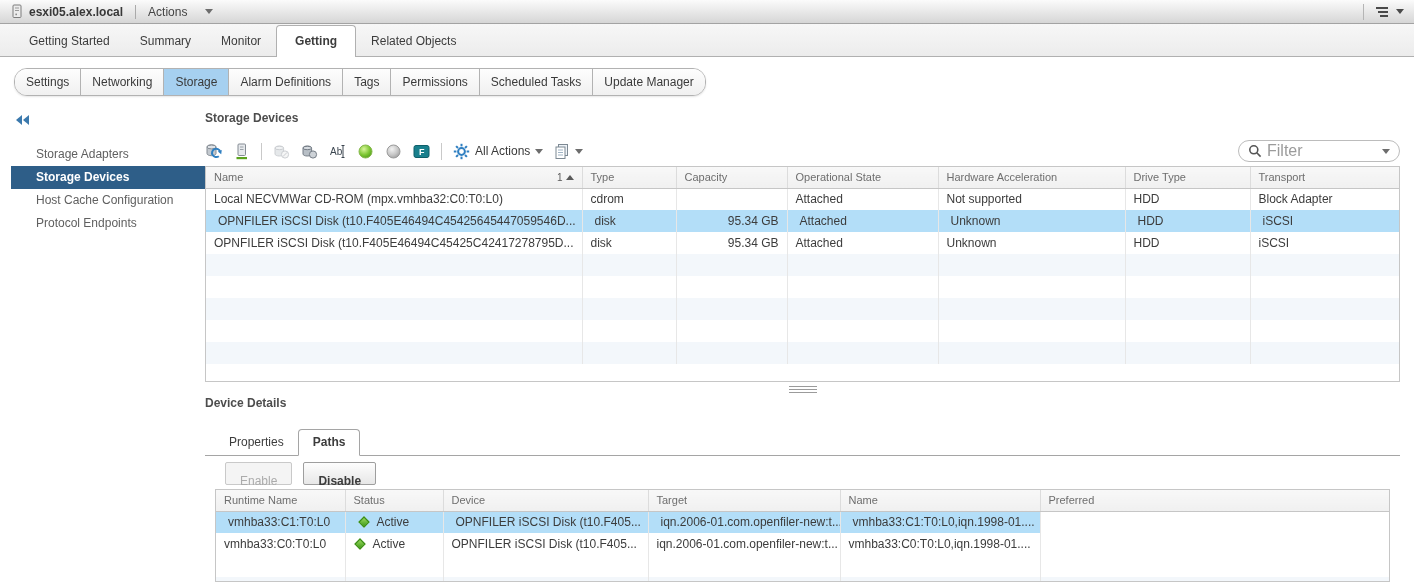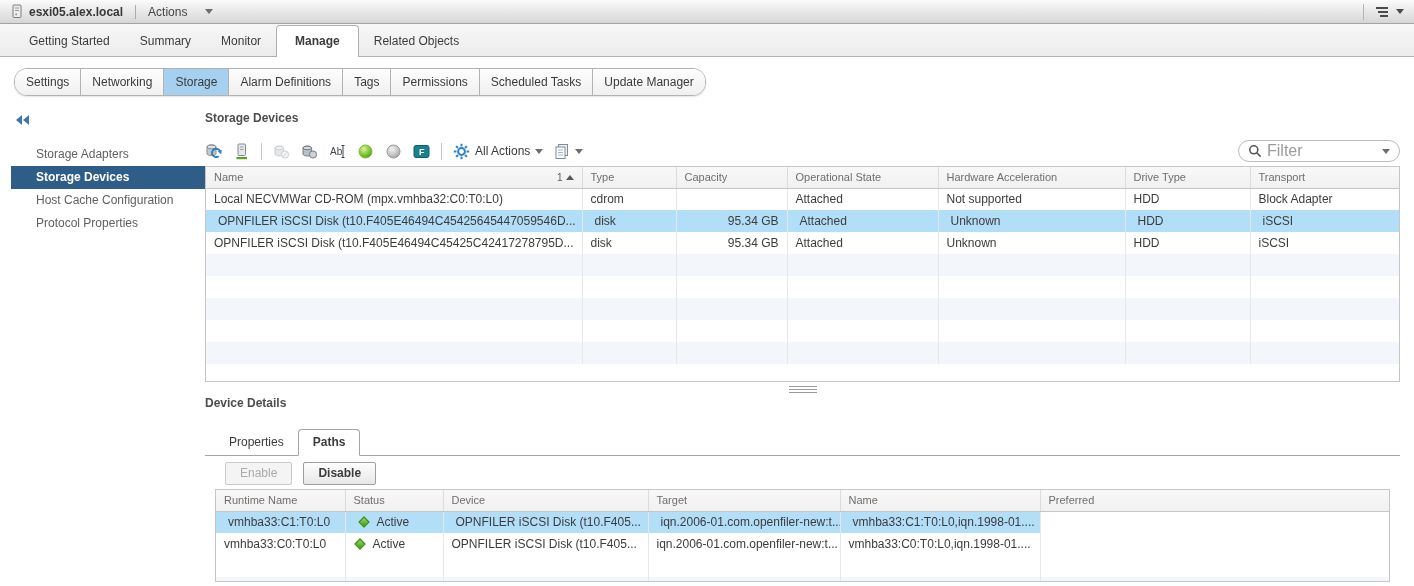--- a/index.html
+++ b/index.html
@@ -81,21 +81,21 @@
   .splitter { height:14px; display:flex; align-items:center; justify-content:center; cursor:row-resize; }
   .grip { width:28px; height:7px; background:repeating-linear-gradient(180deg,#9b9b9b 0 1px,transparent 1px 3px); }
 
   
   .dtabs { display:flex; margin-top:21px; border-bottom:1px solid #a5a5a5; padding-left:10px; align-items:flex-end; height:25px; }
   .dtab { padding:5px 14px 6px; font-size:12px; color:#3c3c3c; cursor:default; }
   .dtab.active { background:#fff; border:1px solid #a5a5a5; border-bottom:1px solid #fff;
     margin-bottom:-1px; border-radius:4px 4px 0 0; font-weight:bold; }
   .btnrow { margin:6px 0 0 20px; display:flex; gap:11px; }
   .btn { height:23px; border:1px solid #9e9e9e; border-radius:2px; background:linear-gradient(#fdfdfd,#e7e7e7);
-    font-size:12px; font-weight:bold; color:#3c3c3c; line-height:21px; padding:0 14px; cursor:default; }
+    font-size:12px; font-weight:bold; color:#3c3c3c; line-height:21px; padding:8px 14px; cursor:default; }
   .btn.disabled { color:#ababab; border-color:#c9c9c9; background:#f4f4f4; font-weight:normal; }
 </style>
 </head>
 <body>
 
 
 
 
 <div class="titlebar">
   <div class="host">
@@ -121,21 +121,21 @@
     </svg>
     <span class="caret-down" style="border-top-color:#4a4a4a"></span>
   </div>
 </div>
 
 
 <div class="tabbar">
   <div class="tab">Getting Started</div>
   <div class="tab">Summary</div>
   <div class="tab">Monitor</div>
-  <div class="tab active">Manage</div>
+  <div class="tab active">Getting</div>
   <div class="tab">Related Objects</div>
 </div>
 
 
 <div class="subtabs">
   <div class="subtab">Settings</div>
   <div class="subtab">Networking</div>
   <div class="subtab active">Storage</div>
   <div class="subtab">Alarm Definitions</div>
   <div class="subtab">Tags</div>
@@ -148,21 +148,21 @@
 <div class="content">
 
   <div class="sidebar">
     <svg class="collapse-btn" width="18" height="14" viewBox="0 0 18 14">
       <polygon points="8,2 2,7 8,12" fill="#3b79ad"></polygon>
       <polygon points="15,2 9,7 15,12" fill="#3b79ad"></polygon>
     </svg>
     <div class="nav-item">Storage Adapters</div>
     <div class="nav-item selected">Storage Devices</div>
     <div class="nav-item">Host Cache Configuration</div>
-    <div class="nav-item">Protocol Properties</div>
+    <div class="nav-item">Protocol Endpoints</div>
   </div>
 
   <div class="main">
     <div class="panel-title">Storage Devices</div>
 
     <div class="toolbar">
       <svg class="tbi" viewBox="0 0 17 17">
         <path d="M2 4c0-1.3 2-2.2 4.5-2.2S11 2.7 11 4v6.5c0 1.3-2 2.2-4.5 2.2S2 11.8 2 10.5z" fill="#c3c9cf" stroke="#858c94"></path>
         <ellipse cx="6.5" cy="4" rx="4.5" ry="1.9" fill="#dfe3e7" stroke="#858c94"></ellipse>
         <path d="M13.8 13.2a4.2 4.2 0 1 1 1.4-4.6" fill="none" stroke="#2f7fc1" stroke-width="2"></path>

